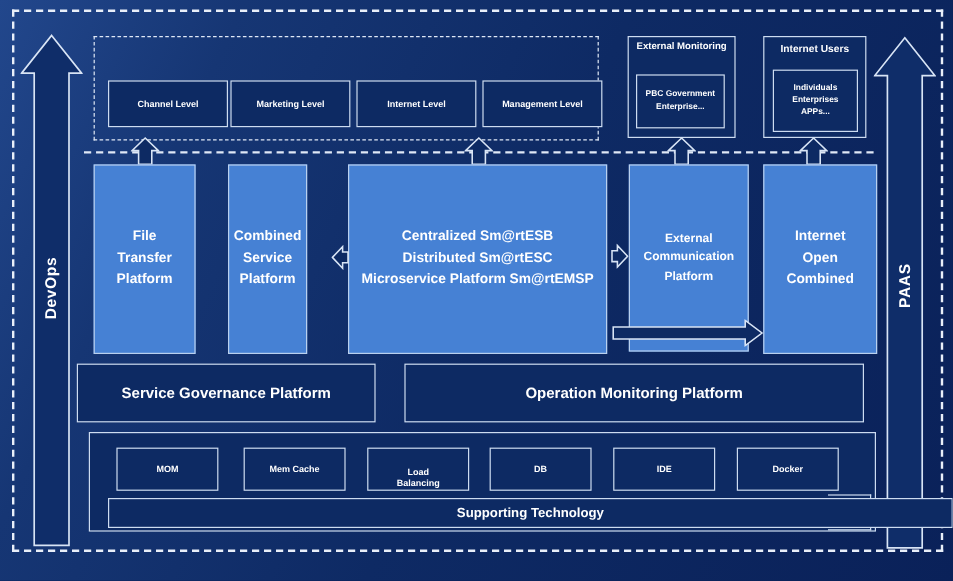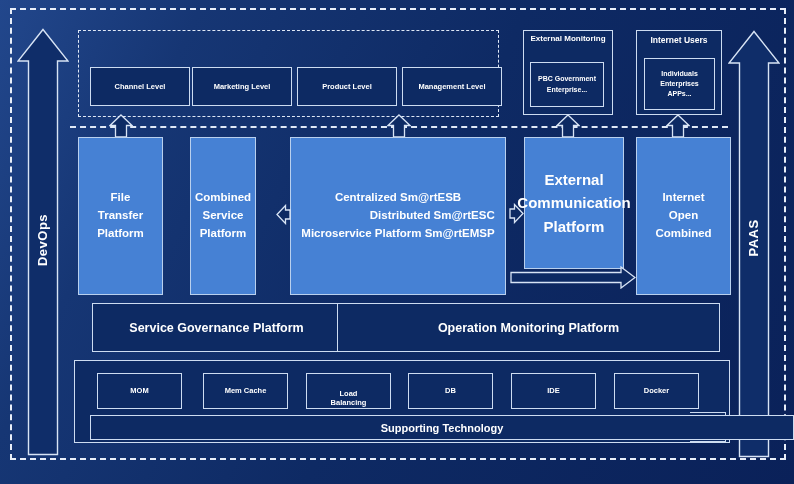--- a/index.html
+++ b/index.html
@@ -42,21 +42,21 @@
   <div class="abs railtxt" style="left:694px;top:230px;">PAAS</div>
 
   <div class="abs levels-dash"></div>
   <div class="abs cflex box-dark lvl" style="left:90px;">
       <span>Channel Level</span>
     </div>
   <div class="abs cflex box-dark lvl" style="left:192px;">
       <span>Marketing Level</span>
     </div>
   <div class="abs cflex box-dark lvl" style="left:297px;">
-      <span>Product Level</span>
+      <span>Internet Level</span>
     </div>
   <div class="abs cflex box-dark lvl" style="left:402px;">
       <span>Management Level</span>
     </div>
 
   <div class="abs box-dark" style="left:523px;top:30px;width:90px;height:85px;">
     <div style="font-size:8px;text-align:center;padding:3px 6px 0 6px;line-height:1.35;">External Monitoring</div>
   </div>
   <div class="abs cflex box-dark smalltxt" style="left:530px;top:62px;width:74px;height:45px;padding:0 4px;">
     <span>PBC Government Enterprise...</span>
@@ -86,42 +86,42 @@
 
   <div class="abs cflex box-light plat" style="left:78px;width:85px;padding:0 14px;">
     <span>File Transfer Platform</span>
   </div>
   <div class="abs cflex box-light plat" style="left:190px;width:66px;padding:0 11px;">
     <span>Combined Service Platform</span>
   </div>
   <div class="abs cflex box-light plat" style="left:290px;width:216px;">
     <div>
       <span style="display:block;">Centralized Sm@rtESB</span>
-      <span style="display:block;text-align:right;">Distributed Sm@rtESC</span>
+      <span style="display:block;">Distributed Sm@rtESC</span>
       <span style="display:block;">Microservice Platform Sm@rtEMSP</span>
     </div>
   </div>
-  <div class="abs cflex box-light" style="left:524px;top:137px;width:100px;height:132px;font-size:15px;line-height:1.55;padding:0 4px;text-align:center;">
+  <div class="abs cflex box-light" style="left:524px;top:137px;width:100px;height:156px;font-size:10px;line-height:1.55;padding:0 4px;text-align:center;">
     <span>External Communication Platform</span>
   </div>
   <div class="abs cflex box-light plat" style="left:636px;width:95px;padding:0 17px;">
     <span>Internet Open Combined</span>
   </div>
 
   <svg class="abs" style="left:276px;top:204px;" width="15" height="21" viewBox="0 0 15 21">
     <polygon points="1,10.5 9.5,1.5 9.5,6 14,6 14,15 9.5,15 9.5,19.5" fill="#0d2a63" stroke="#d8e4f5" stroke-width="1.3"></polygon>
   </svg>
   <svg class="abs" style="left:509px;top:203px;" width="15" height="21" viewBox="0 0 15 21">
     <polygon points="14,10.5 5.5,1.5 5.5,6 1,6 1,15 5.5,15 5.5,19.5" fill="#0d2a63" stroke="#d8e4f5" stroke-width="1.3"></polygon>
   </svg>
   <svg class="abs" style="left:510px;top:266px;" width="126" height="23" viewBox="0 0 126 23">
     <polygon points="1,6.5 111,6.5 111,1 125,11.5 111,22 111,16.5 1,16.5" fill="#0d2a63" stroke="#d8e4f5" stroke-width="1.3"></polygon>
   </svg>
 
-  <div class="abs cflex box-dark gov" style="left:92px;width:249px;">
+  <div class="abs cflex box-dark gov" style="left:64px;width:249px;">
     <span>Service Governance Platform</span>
   </div>
   <div class="abs cflex box-dark gov" style="left:337px;width:383px;">
     <span>Operation Monitoring Platform</span>
   </div>
 
   <div class="abs box-dark" style="left:74px;top:360px;width:656px;height:83px;"></div>
 
   <div class="abs cflex box-dark tech" style="left:97px;">
       <span>MOM</span>

